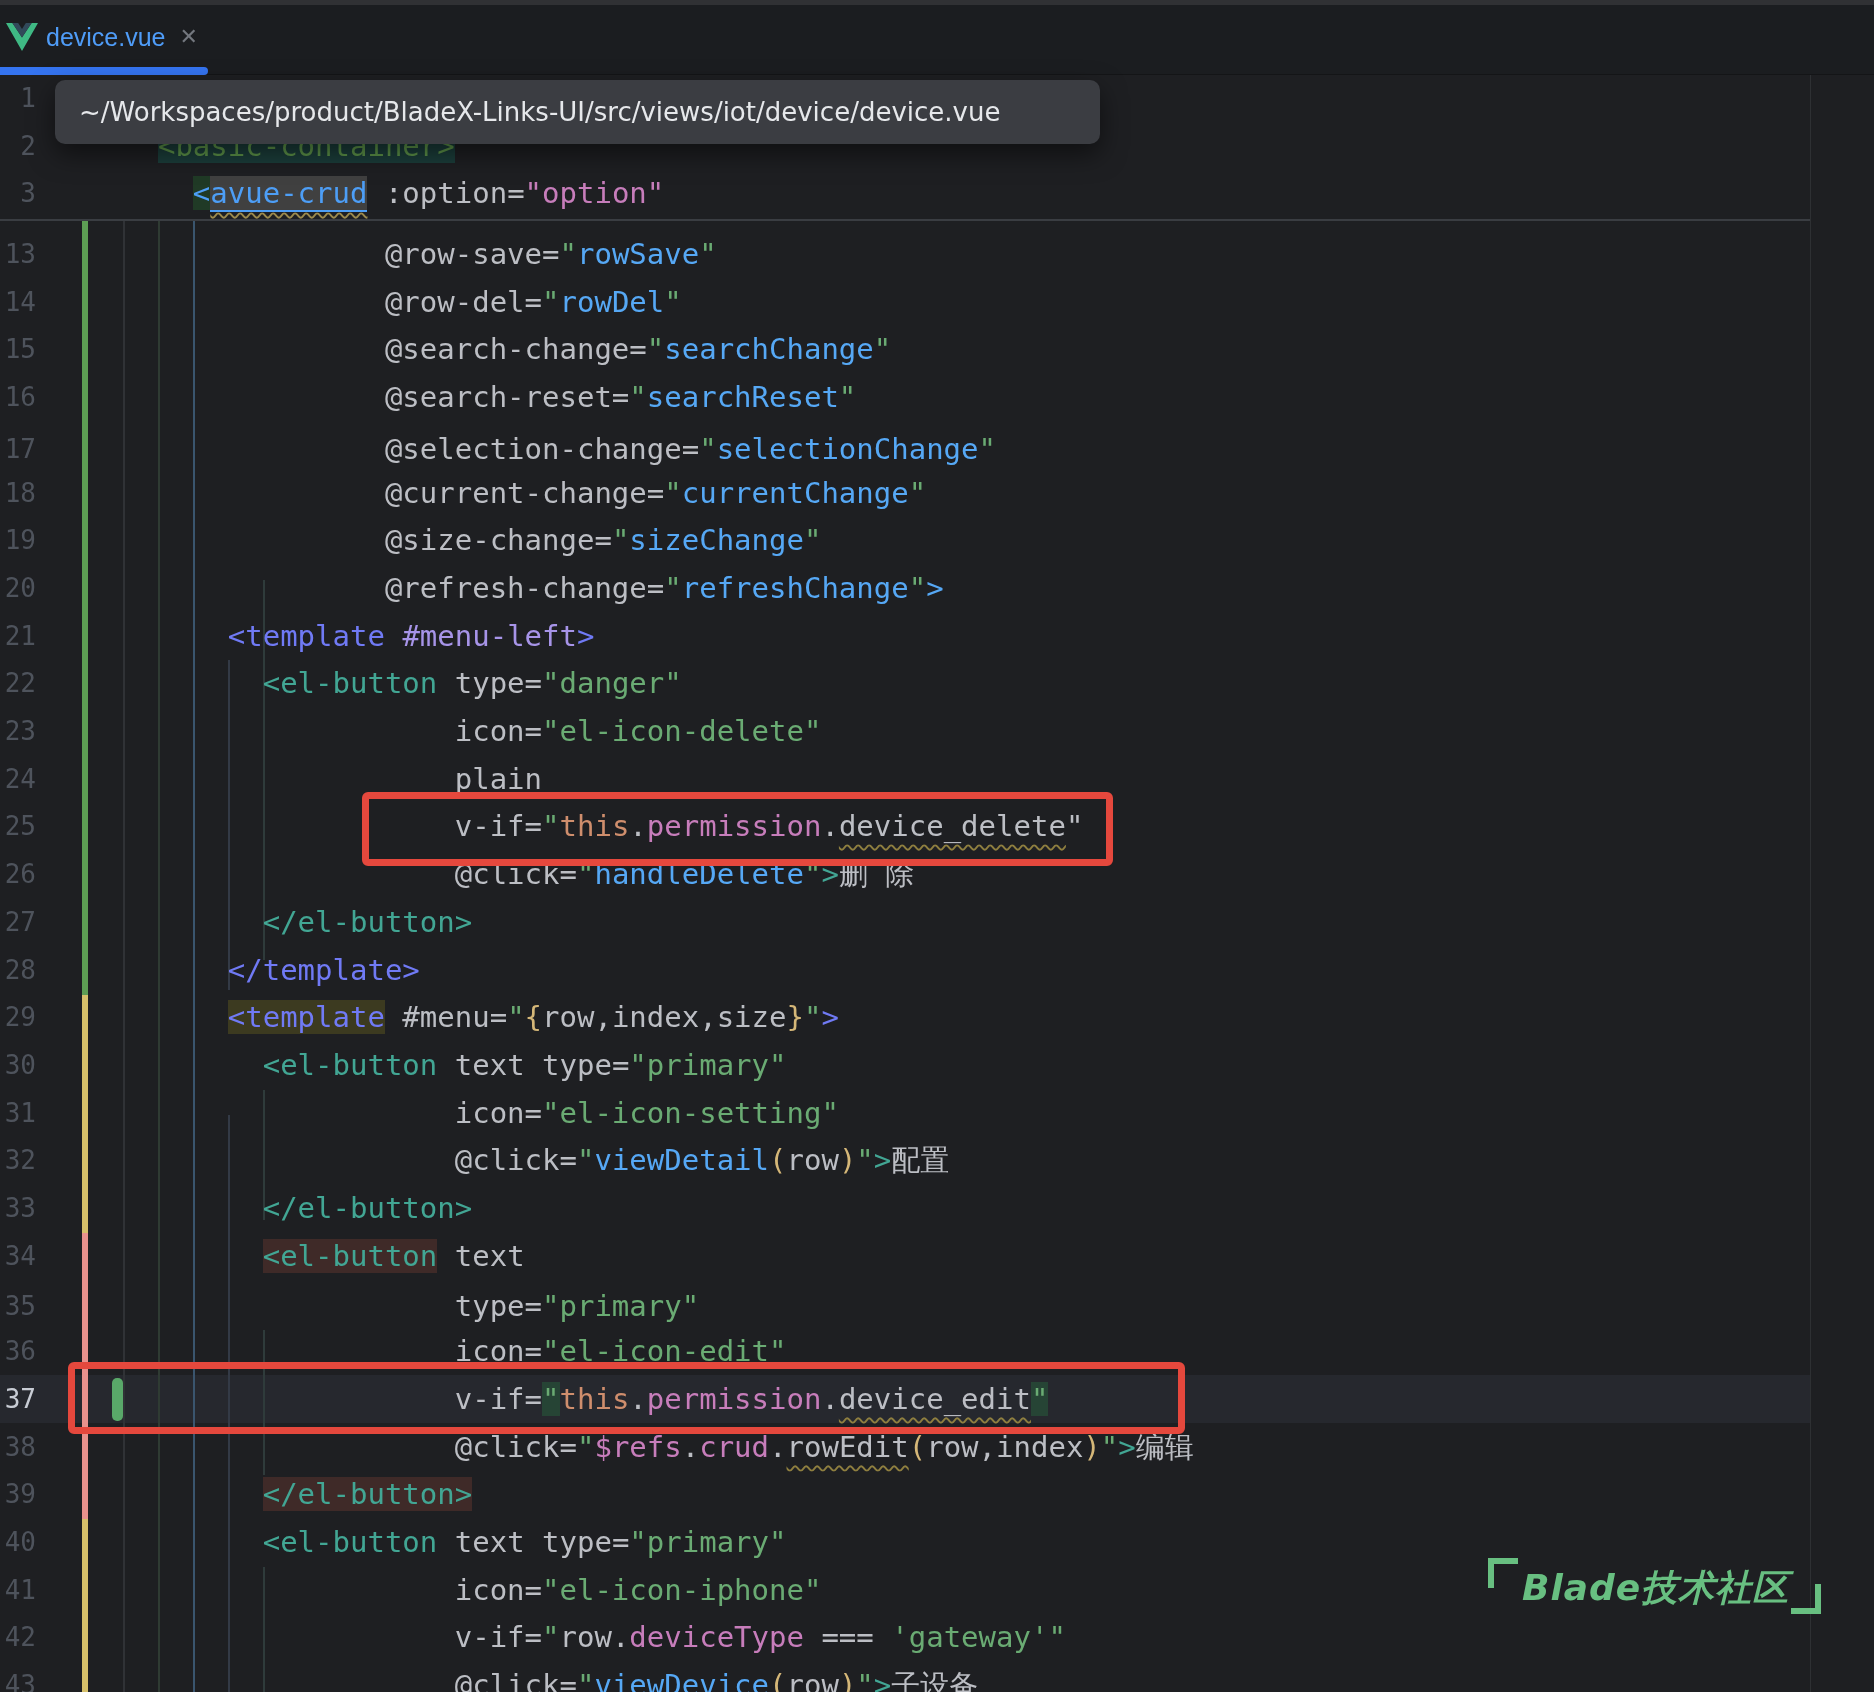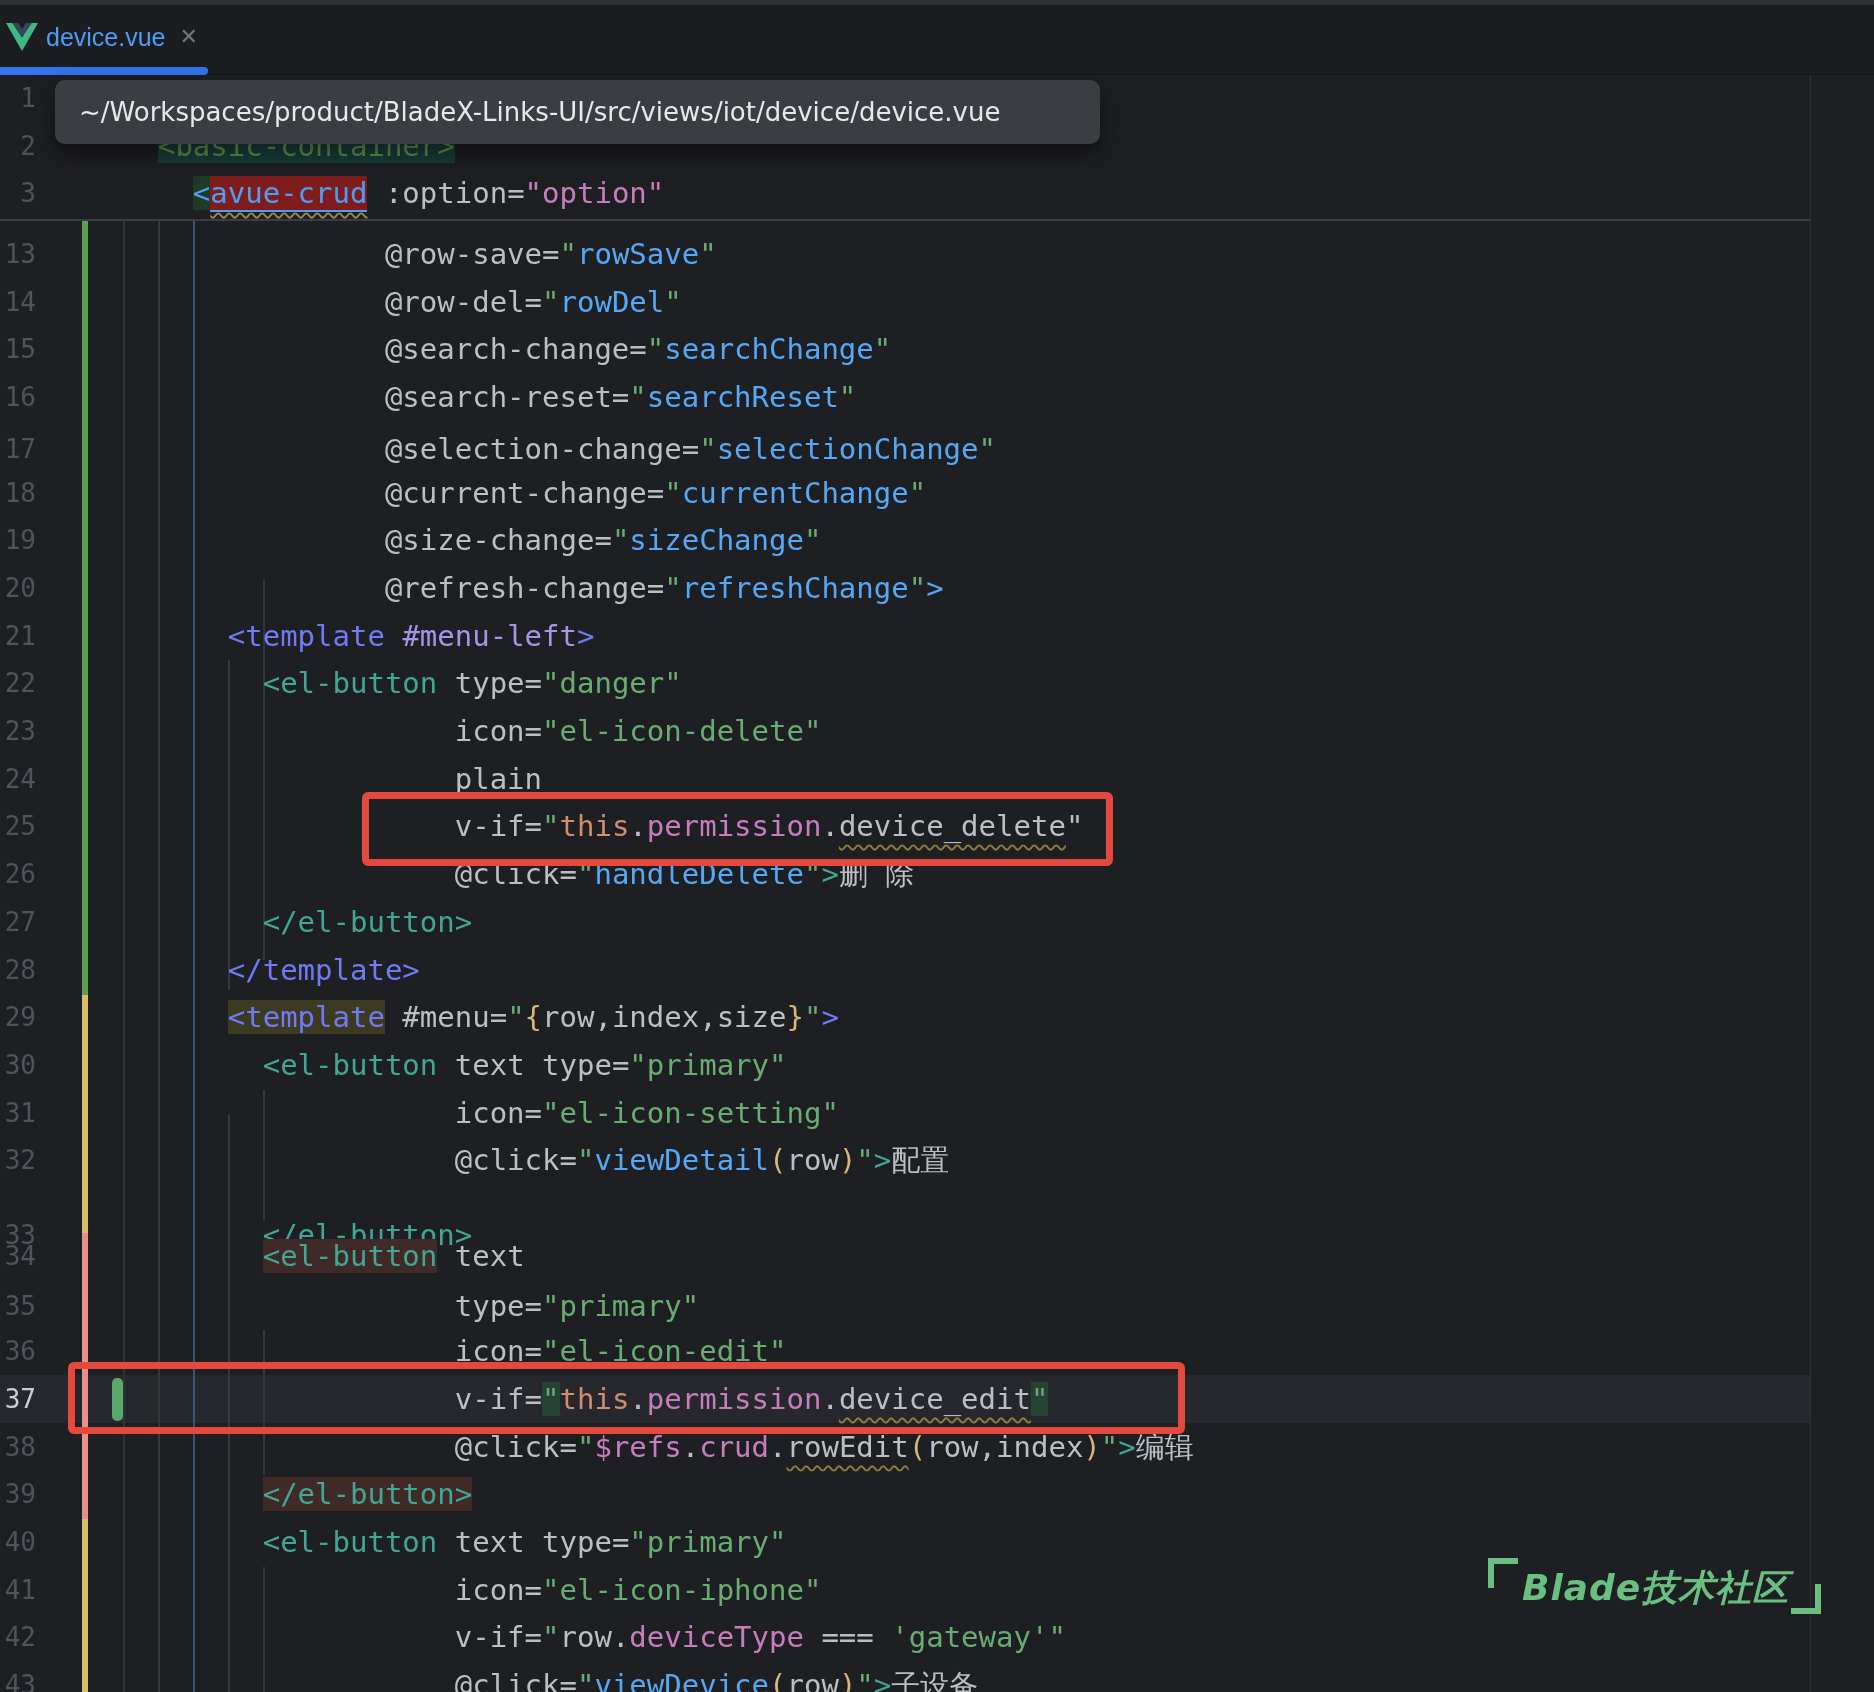--- a/index.html
+++ b/index.html
@@ -32,21 +32,21 @@
   .code{position:absolute;left:123px;top:0;white-space:pre;font-size:29px;line-height:48px;letter-spacing:0;}
   
   .a{color:#bcbec4}.s{color:#6aab73}.v{color:#56a8f5}.te{color:#42a694}.tt{color:#707af5}
   .o{color:#cf8e6d}.p{color:#c77dbb}.y{color:#d5b778}.sl{color:#a794e8}
   .wv{color:#bcbec4;text-decoration:underline wavy #8f7f3f 2px;text-underline-offset:8px;}
   .bgq{background:#264435}
   .bgo{background:#3c3a20}
   .bgm{background:#3f2a28}
   .bgbc{background:#1b3d3a;color:#5d9449}
   .tabg{background:#203a26;color:#4d9ef6}
-  .talink{background:#7f1d1d;color:#4d9ef6;border-bottom:2px solid #4d9ef6;
+  .talink{background:#404040;color:#4d9ef6;border-bottom:2px solid #4d9ef6;
           text-decoration:underline wavy #9c8a4d 2px;text-underline-offset:9px;}
   
   .redbox{position:absolute;border:7px solid #e5483d;border-radius:6px;z-index:8;}
   #tooltip{position:absolute;left:55px;top:80px;width:1045px;height:64px;background:#3b3d42;border-radius:10px;
            box-shadow:0 10px 26px rgba(0,0,0,.5);z-index:9;display:flex;align-items:center;padding-left:24px;box-sizing:border-box;}
   #tooltip span{font-family:"DejaVu Sans",sans-serif;font-size:26px;color:#e6e8eb;white-space:nowrap;}
   #watermark{position:absolute;left:1488px;top:1558px;z-index:9;display:flex;align-items:flex-start;}
   .wm-br{width:24px;height:24px;}
   #wm-tl{border-left:6px solid #68bf81;border-top:6px solid #68bf81;margin-right:2px;}
   #wm-br{border-right:6px solid #68bf81;border-bottom:6px solid #68bf81;align-self:flex-end;margin-top:26px;}
@@ -187,21 +187,21 @@
           <span class="code"><span class="a">        </span><span class="te">&lt;el-button</span><span class="a"> text type=</span><span class="s">"primary"</span></span>
         </div>
         <div class="row" style="top: 1013.6px;">
           <span class="ln">31</span>
           <span class="code"><span class="a">                   icon=</span><span class="s">"el-icon-setting"</span></span>
         </div>
         <div class="row" style="top: 1061.3px;">
           <span class="ln">32</span>
           <span class="code"><span class="a">                   @click=</span><span class="s">"</span><span class="v">viewDetail</span><span class="y">(</span><span class="a">row</span><span class="y">)</span><span class="s">"</span><span class="te">&gt;</span><span class="a">配置</span></span>
         </div>
-        <div class="row" style="top: 1136px;">
+        <div class="row" style="top: 1109px;">
           <span class="ln">33</span>
           <span class="code"><span class="te">        &lt;/el-button&gt;</span></span>
         </div>
         <div class="row" style="top: 1156.7px; padding-left: 44px;">
           <span class="ln">34</span>
           <span class="code"><span class="a">        </span><span class="te bgm">&lt;el-button</span><span class="a"> text</span></span>
         </div>
         <div class="row" style="top: 1207px;">
           <span class="ln">35</span>
           <span class="code"><span class="a">                   type=</span><span class="s">"primary"</span></span>

